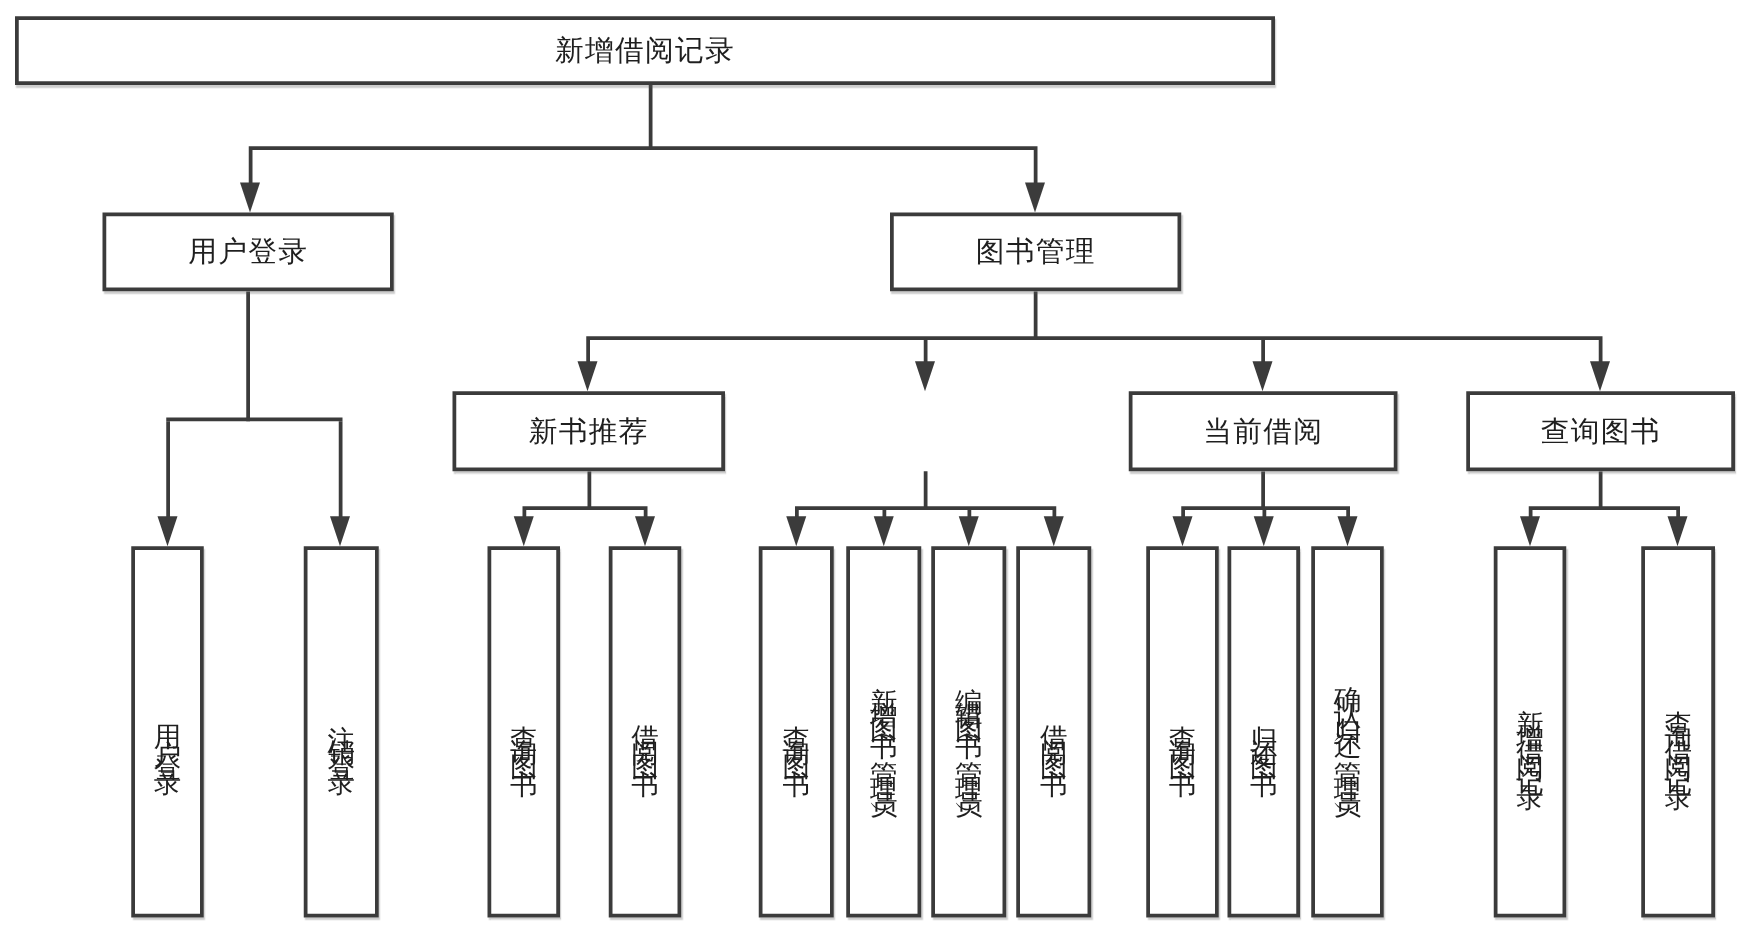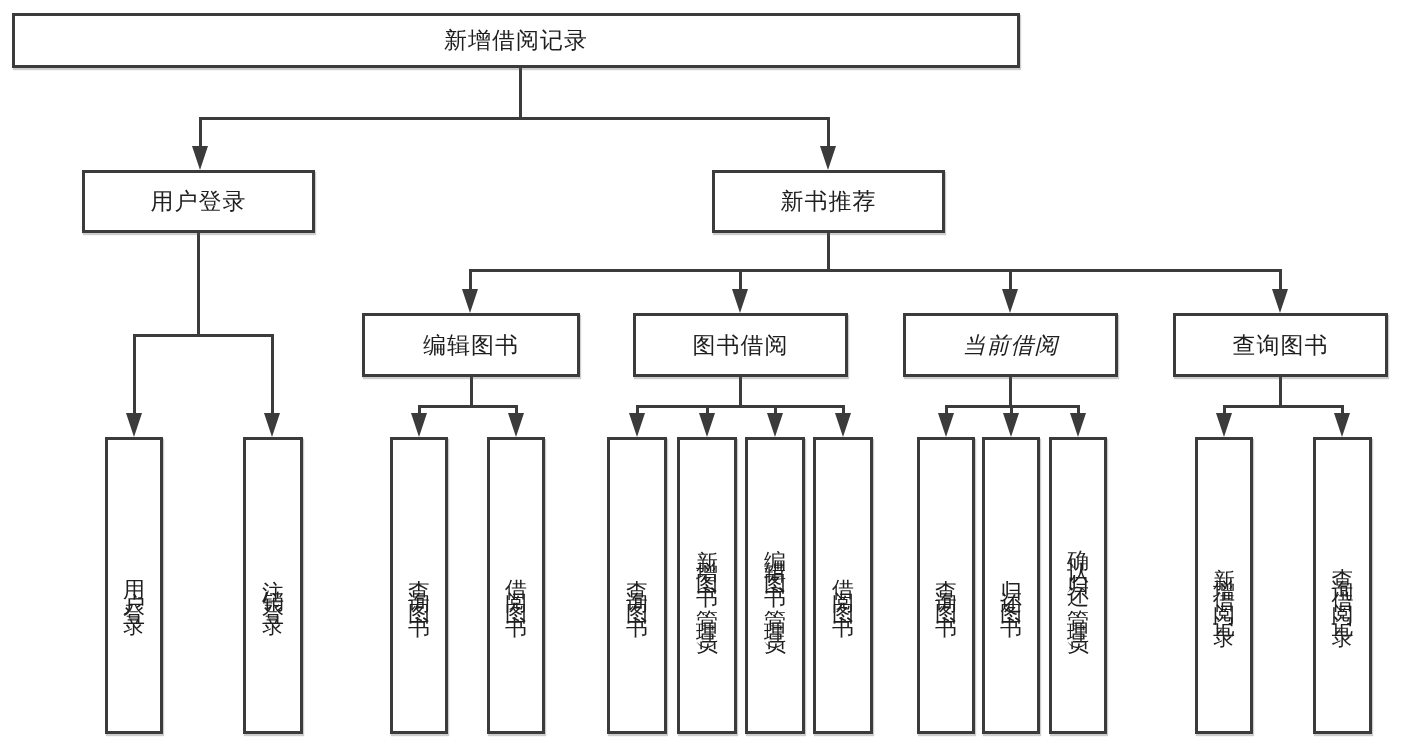--- a/index.html
+++ b/index.html
@@ -115,30 +115,27 @@
   <div class="arrow" style="left:1334px;top:413px;"></div>
 
   <div class="box hbox" style="left:12px;top:13px;width:1008px;height:55px;">
     <span>新增借阅记录</span>
   </div>
 
   <div class="box hbox" style="left:82px;top:170px;width:233px;height:63px;">
     <span>用户登录</span>
   </div>
   <div class="box hbox" style="left:712px;top:170px;width:233px;height:63px;">
-    <span>新书推荐</span>
+    <span>图书管理</span>
   </div>
 
   <div class="box hbox" style="left:362px;top:313px;width:218px;height:64px;">
-    <span>编辑图书</span>
+    <span>新书推荐</span>
   </div>
-  <div class="box hbox" style="left:633px;top:313px;width:215px;height:64px;">
-    <span>图书借阅</span>
-  </div>
-  <div class="box hbox" style="left:903px;top:313px;width:215px;height:64px;font-style:italic;">
+  <div class="box hbox" style="left:903px;top:313px;width:215px;height:64px;">
     <span>当前借阅</span>
   </div>
   <div class="box hbox" style="left:1173px;top:313px;width:215px;height:64px;">
     <span>查询图书</span>
   </div>
 
   <div class="box vbox" style="left:105px;top:437px;width:58px;height:297px;">
     <span>用户登录</span>
   </div>
   <div class="box vbox" style="left:243px;top:437px;width:60px;height:297px;">

